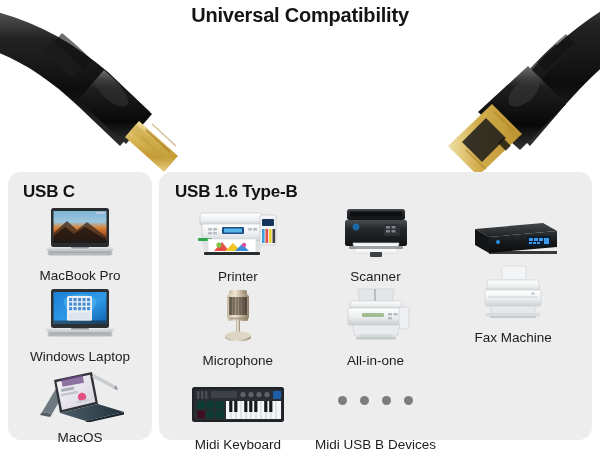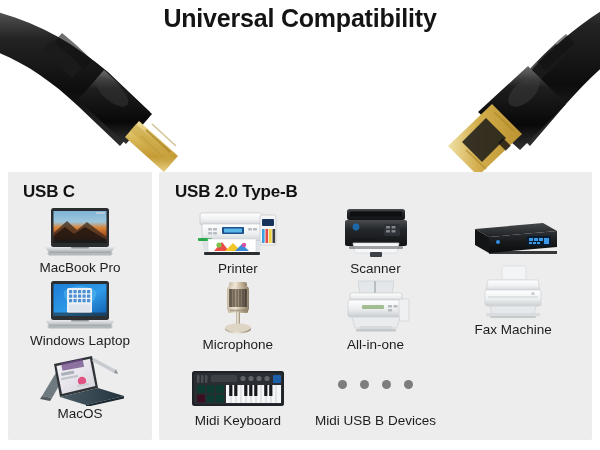--- a/index.html
+++ b/index.html
@@ -16,21 +16,21 @@
     color: #1a1a1a;
   }
 
   
   .title {
     position: absolute;
     top: 4px;
     left: 0;
     width: 600px;
     text-align: center;
-    font-size: 25px;
+    font-size: 20px;
     font-weight: bold;
     letter-spacing: -0.2px;
     color: #141414;
     z-index: 5;
   }
 
   
   .cable-layer {
     position: absolute;
     top: 0; left: 0;
@@ -47,21 +47,21 @@
     width: 600px;
     height: 268px;
     display: flex;
     gap: 7px;
     padding: 0 8px;
     box-sizing: border-box;
     z-index: 4;
   }
   .panel {
     background: #ededed;
-    border-radius: 2px;
+    border-radius: 13px;
     position: relative;
     box-sizing: border-box;
   }
   .panel-usbc { width: 144px; padding: 8px 6px 6px; }
   .panel-usbb { flex: 1; padding: 8px 8px 6px; }
 
   .panel-title {
     font-size: 17px;
     font-weight: bold;
     color: #121212;
@@ -87,20 +87,21 @@
     display: flex;
     flex-direction: column;
     align-items: center;
   }
 
   .device {
     display: flex;
     flex-direction: column;
     align-items: center;
     justify-content: flex-end;
+    gap: 8px;
   }
   .device-art {
     display: flex;
     align-items: flex-end;
     justify-content: center;
   }
   .device-label {
     font-size: 13.5px;
     color: #1d1d1d;
     text-align: center;
@@ -315,21 +316,21 @@
             <path d="M52 53 L90 44 L90 46.5 L52 55 Z" fill="#1b272e"></path>
           </svg>
         </div>
         <div class="device-label">MacOS</div>
       </div>
 
     </div>
   </div>
 
   <div class="panel panel-usbb">
-    <div class="panel-title">USB 2.0 Type-B</div>
+    <div class="panel-title">USB 1.6 Type-B</div>
 
     <div class="usbb-grid">
 
       <div class="usbb-col">
 
         <div class="device usbb-dev">
           <div class="device-art">
             <svg width="92" height="56" viewBox="0 0 92 56">
               <defs>
                 <linearGradient id="inkBody" x1="0" y1="0" x2="0" y2="1">

